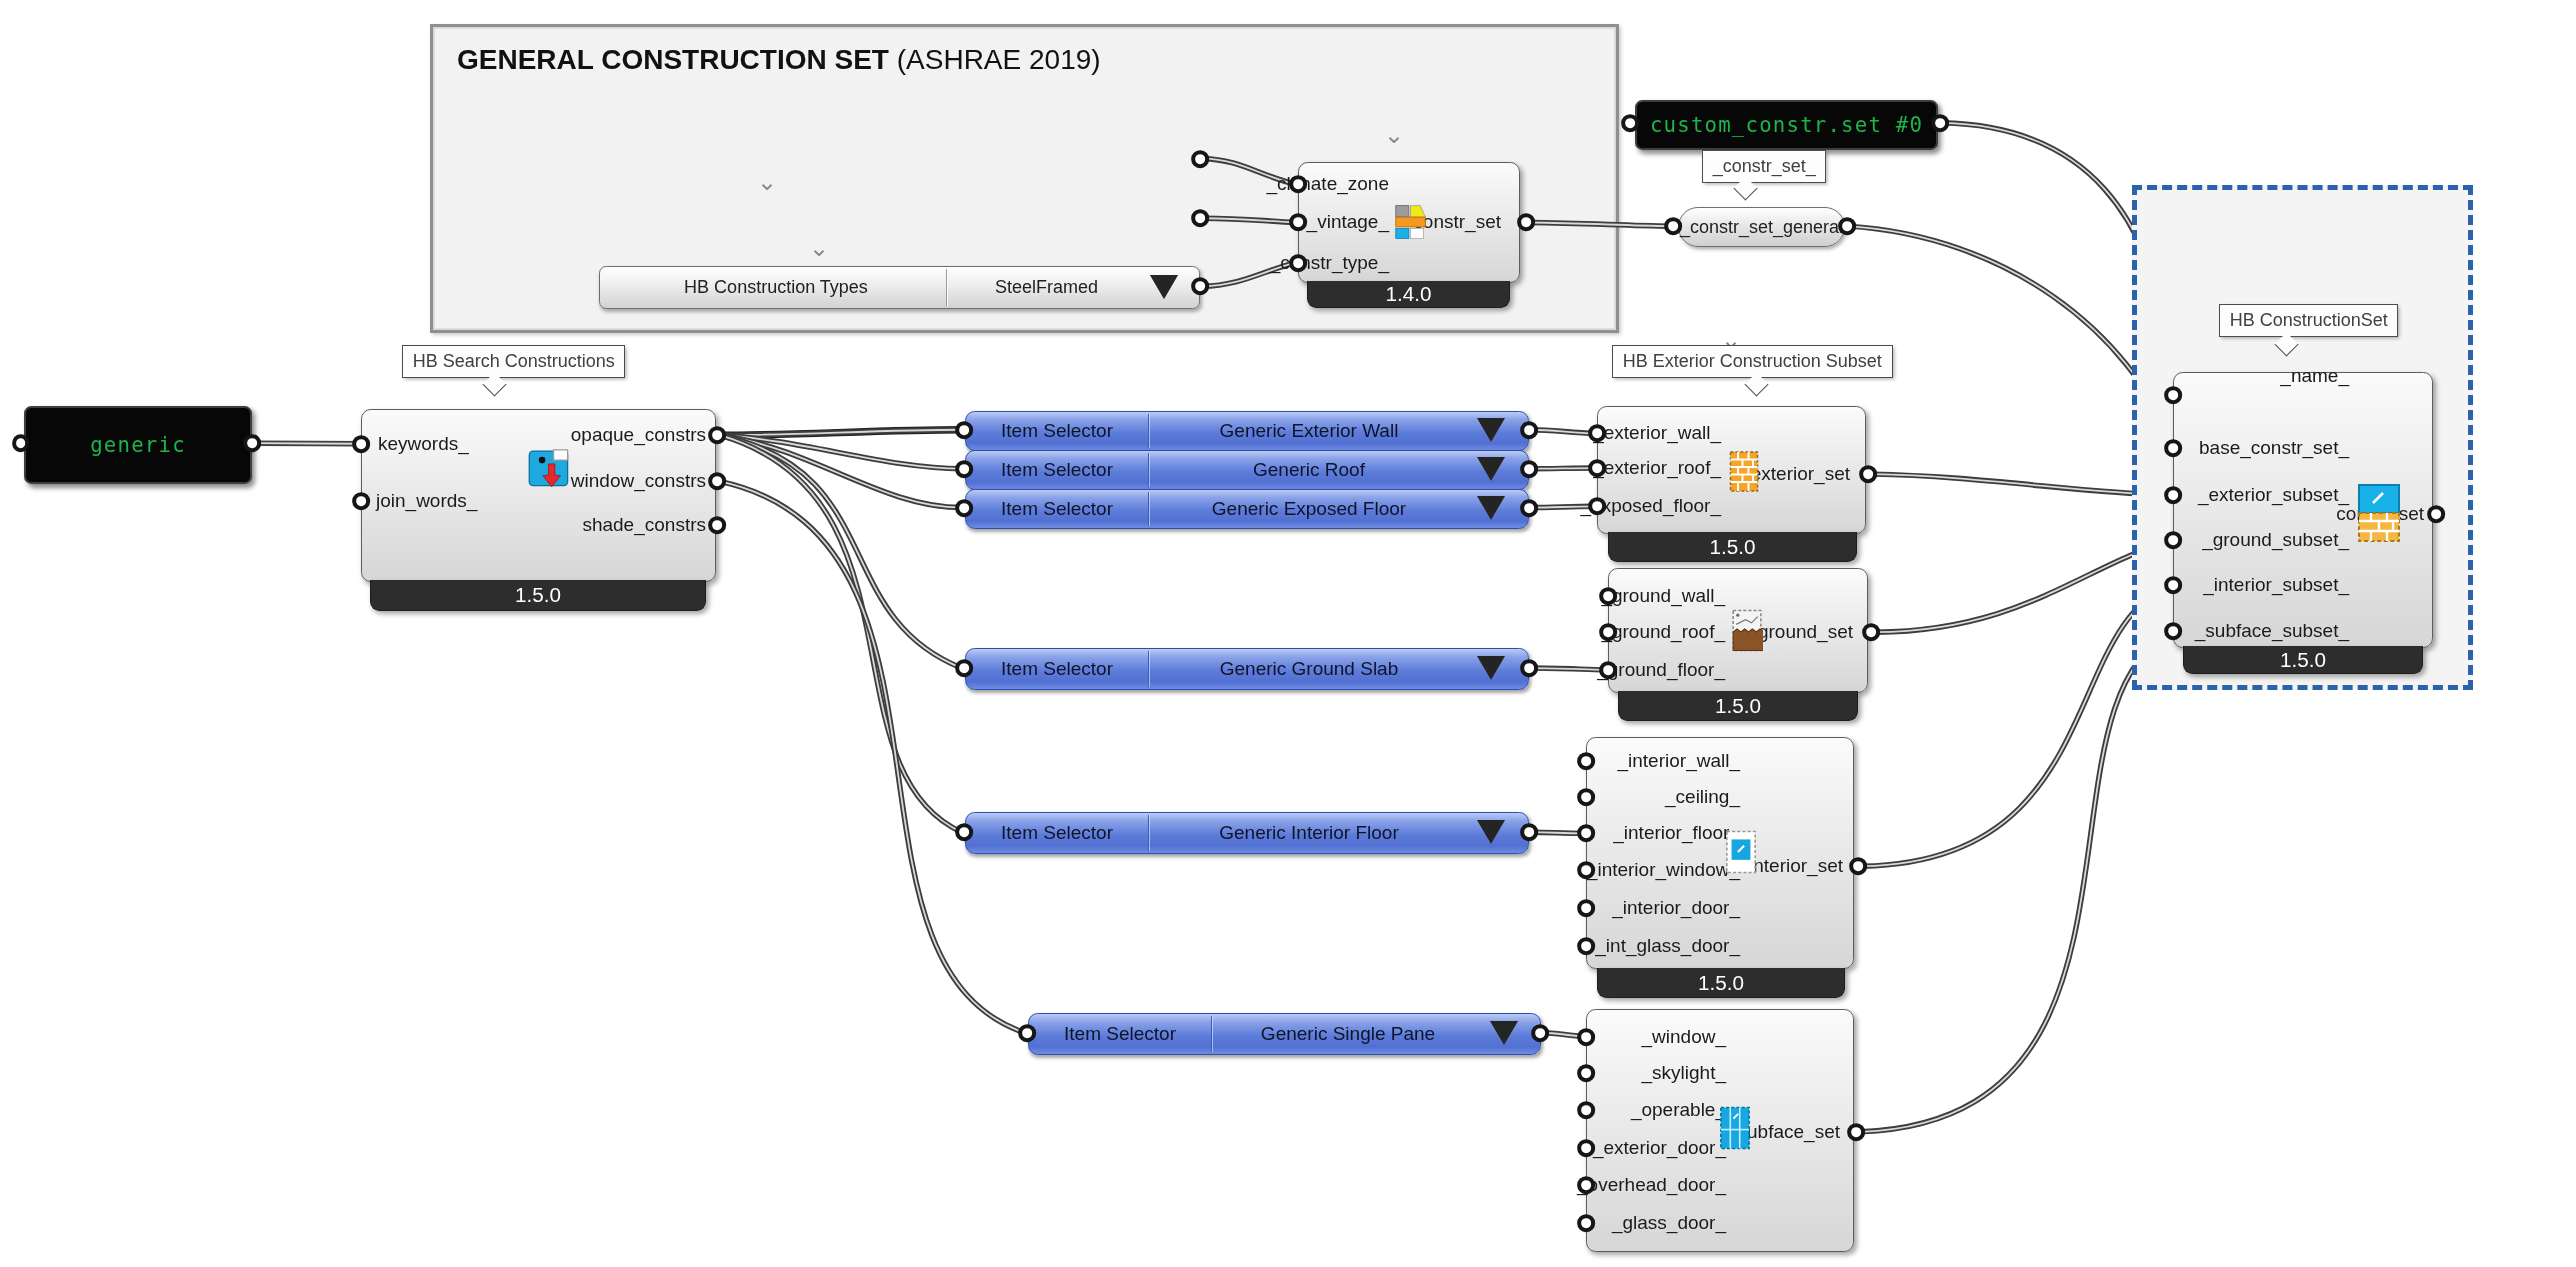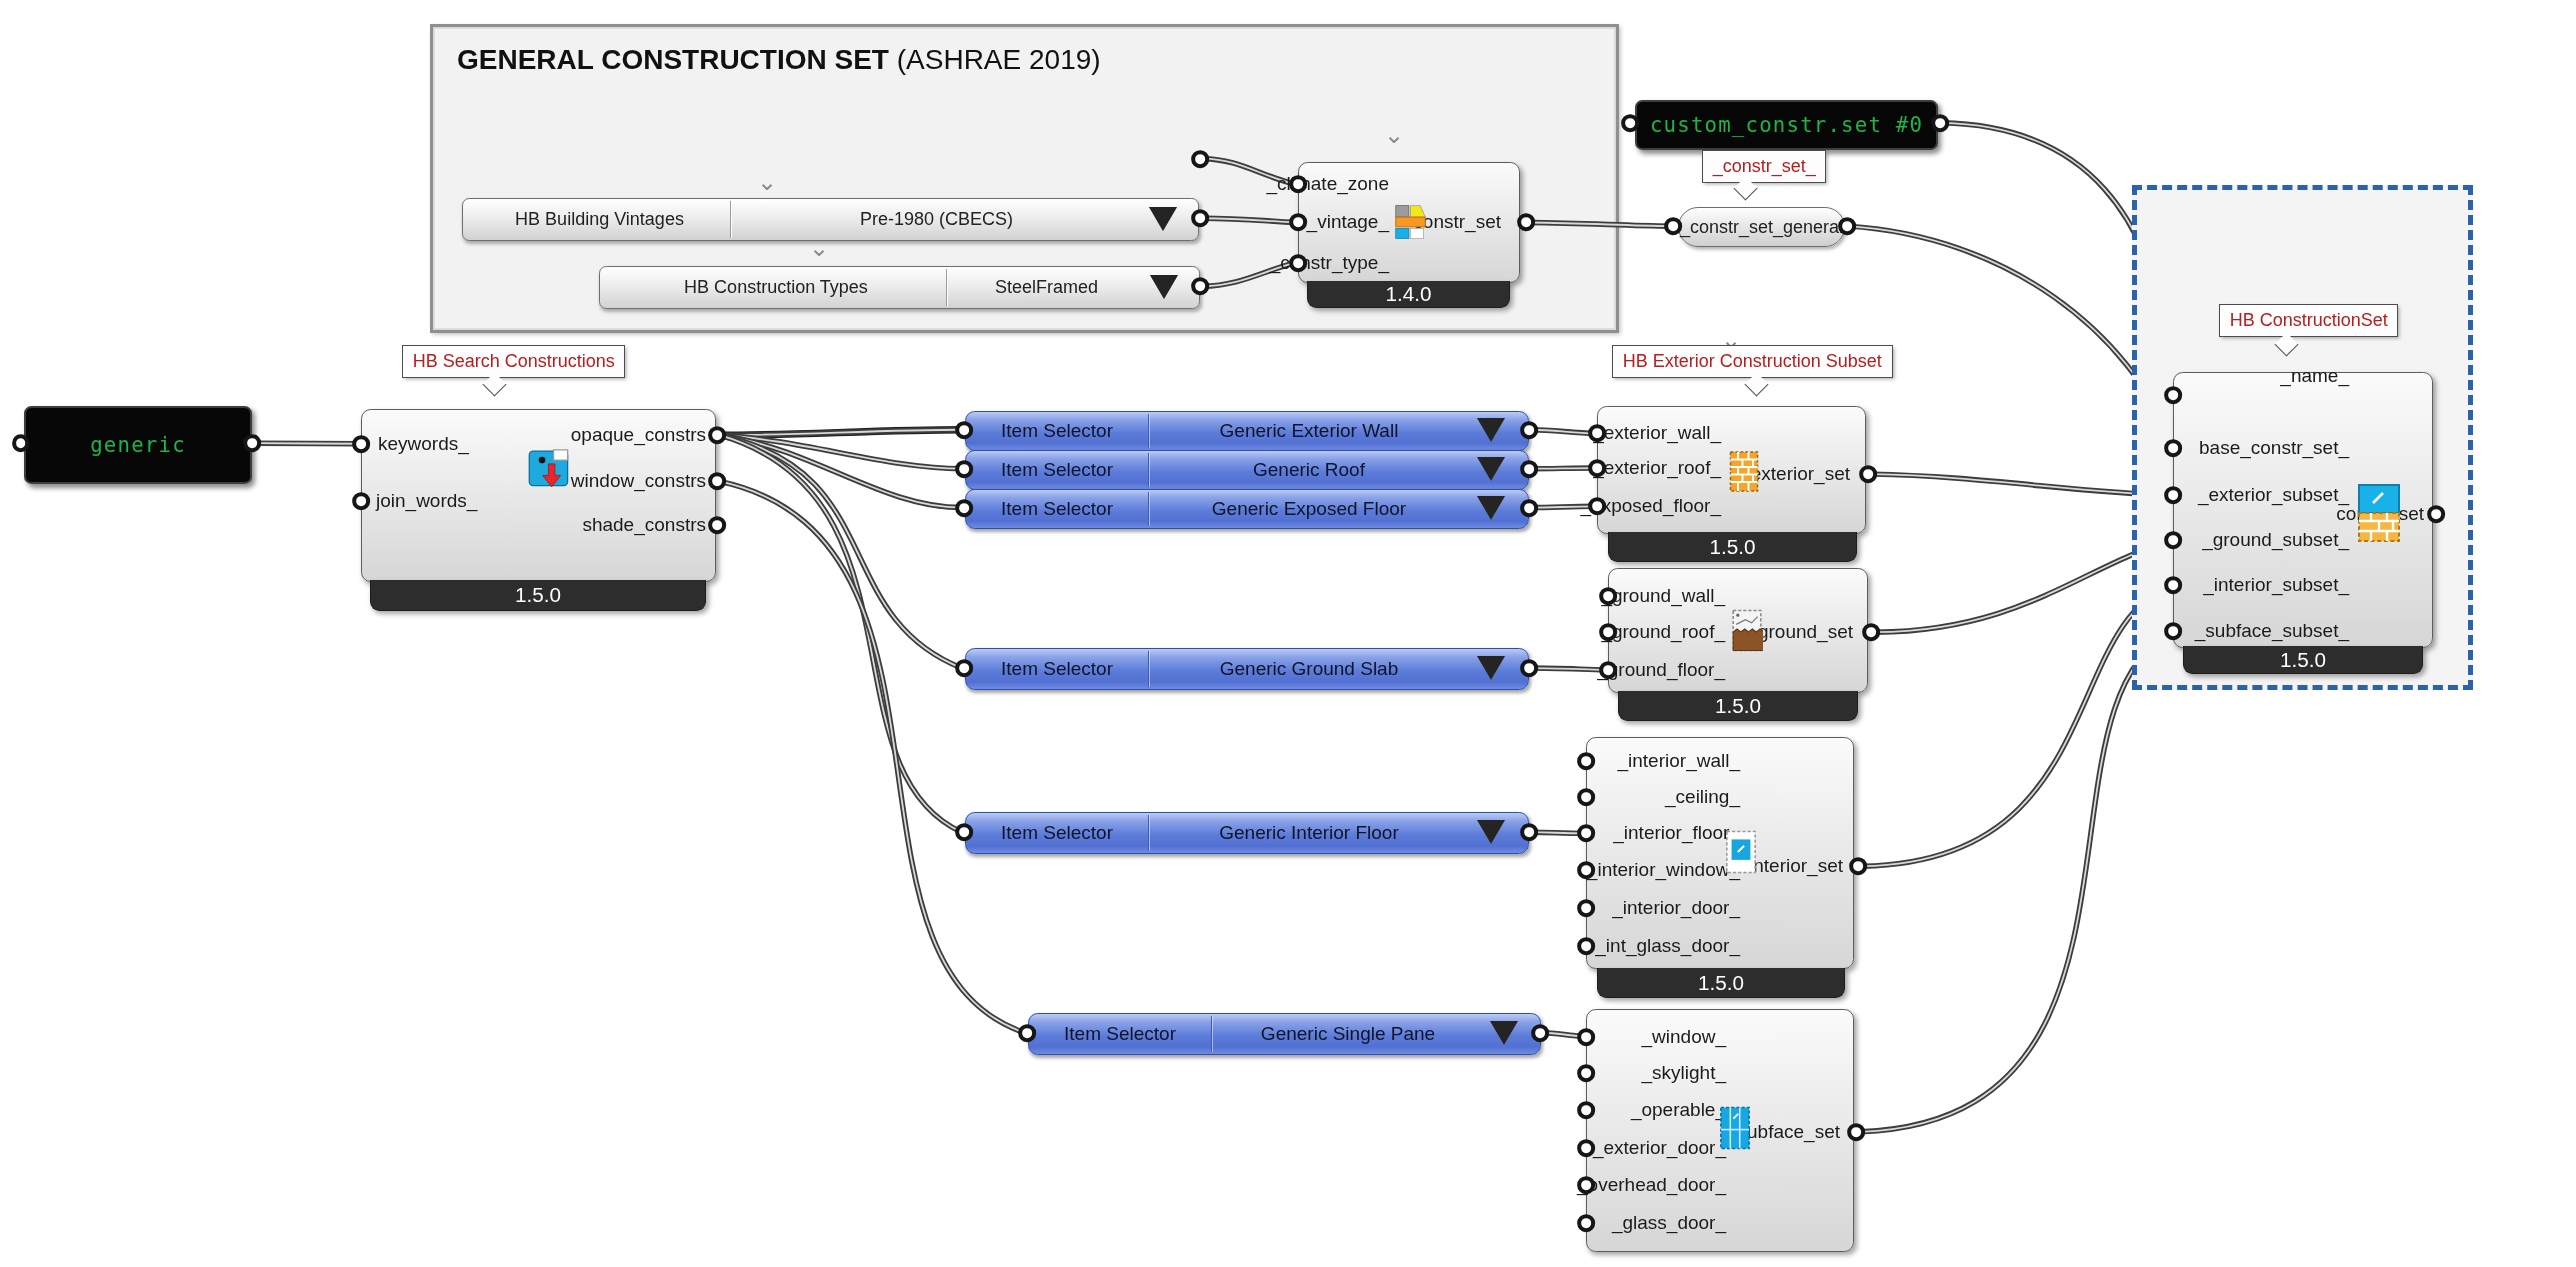--- a/index.html
+++ b/index.html
@@ -12,21 +12,21 @@
   .conn{position:absolute;width:9.7px;height:9.7px;background:#ffffff;border:4.3px solid #161616;
         border-radius:50%;transform:translate(-50%,-50%);box-sizing:content-box;}
   .comp{position:absolute;background:linear-gradient(180deg,#fbfbfb 0%,#ececec 40%,#d6d6d6 100%);
         border:1.8px solid #5c5c5c;border-radius:9.7px;box-shadow:2.4px 3px 4.9px rgba(0,0,0,.35);}
   .vbar{position:absolute;background:#2d2d2d;color:#ffffff;text-align:center;font-size:20.7px;
         border:1.8px solid #1d1d1d;border-top:none;border-radius:0 0 9.7px 9.7px;
         box-shadow:2.4px 3px 4.9px rgba(0,0,0,.35);}
   .lab{position:absolute;font-size:19px;color:#1b1b1b;white-space:nowrap;transform:translateY(-50%);}
   .lab.r{text-align:right;}
   .tag{position:absolute;background:#fdfdfd;border:1.2px solid #4c4c4c;box-shadow:2.4px 2.4px 3.6px rgba(0,0,0,.3);
-       font-size:18px;color:#b91c1c;padding:4.9px 9.7px;white-space:nowrap;z-index:6;}
+       font-size:18px;color:#404040;padding:4.9px 9.7px;white-space:nowrap;z-index:6;}
   .tag-tail{position:absolute;width:16px;height:16px;background:#fdfdfd;border-right:1.2px solid #4c4c4c;
        border-bottom:1.2px solid #4c4c4c;transform:rotate(45deg);z-index:7;}
   .panel-black{position:absolute;background:#070707;border:2.4px solid #3e3e3e;border-radius:7.3px;
        box-shadow:3px 3.6px 5.5px rgba(0,0,0,.45);display:flex;align-items:center;justify-content:center;
        color:#1db44a;font-family:"DejaVu Sans Mono",monospace;font-size:20.7px;letter-spacing:1.2px;}
   .vlist{position:absolute;background:linear-gradient(180deg,#ffffff 0%,#ededed 45%,#d2d2d2 100%);
        border:1.8px solid #6e6e6e;border-radius:7.3px;box-shadow:1.8px 2.4px 3.6px rgba(0,0,0,.3);}
   .vl-cell{position:absolute;top:0;height:100%;display:flex;align-items:center;justify-content:center;
        font-size:18px;color:#222222;white-space:nowrap;}
   .vl-div{position:absolute;top:2.4px;bottom:2.4px;width:0;border-left:1.2px solid #9a9a9a;border-right:1.2px solid #ffffff;}
@@ -124,26 +124,20 @@
       <path class="wire-i" d="M2519,1369 C2550,1369 2570,1371 2606,1371"></path>
     <path class="wire-o" d="M2538,1699 C2562,1699 2580,1704 2606,1705"></path>
       <path class="wire-i" d="M2538,1699 C2562,1699 2580,1704 2606,1705"></path>
 
     <path class="wire-o" d="M4012,845 L4058,845"></path>
       <path class="wire-i" d="M4012,845 L4058,845"></path>
   </svg>
 
   <div class="conn" style="left:1200px;top:159px;"></div>
 
-  <div class="vlist" style="left:462px;top:198px;width:735px;height:41px;">
-    <div class="vl-cell" style="left:12px;width:249px;">HB Building Vintages</div>
-    <div class="vl-div" style="left:267px;"></div>
-    <div class="vl-cell" style="left:267px;width:413px;">Pre-1980 (CBECS)</div>
-    <div class="tri" style="left:686px;top:8px;"></div>
-  </div>
   <div class="conn" style="left:1200px;top:218px;"></div>
 
   <div class="vlist" style="left:599px;top:266px;width:599px;height:41px;">
     <div class="vl-cell" style="left:12px;width:328px;">HB Construction Types</div>
     <div class="vl-div" style="left:346px;"></div>
     <div class="vl-cell" style="left:346px;width:201px;">SteelFramed</div>
     <div class="tri" style="left:550px;top:8px;"></div>
   </div>
   <div class="conn" style="left:1200px;top:286px;"></div>
 

